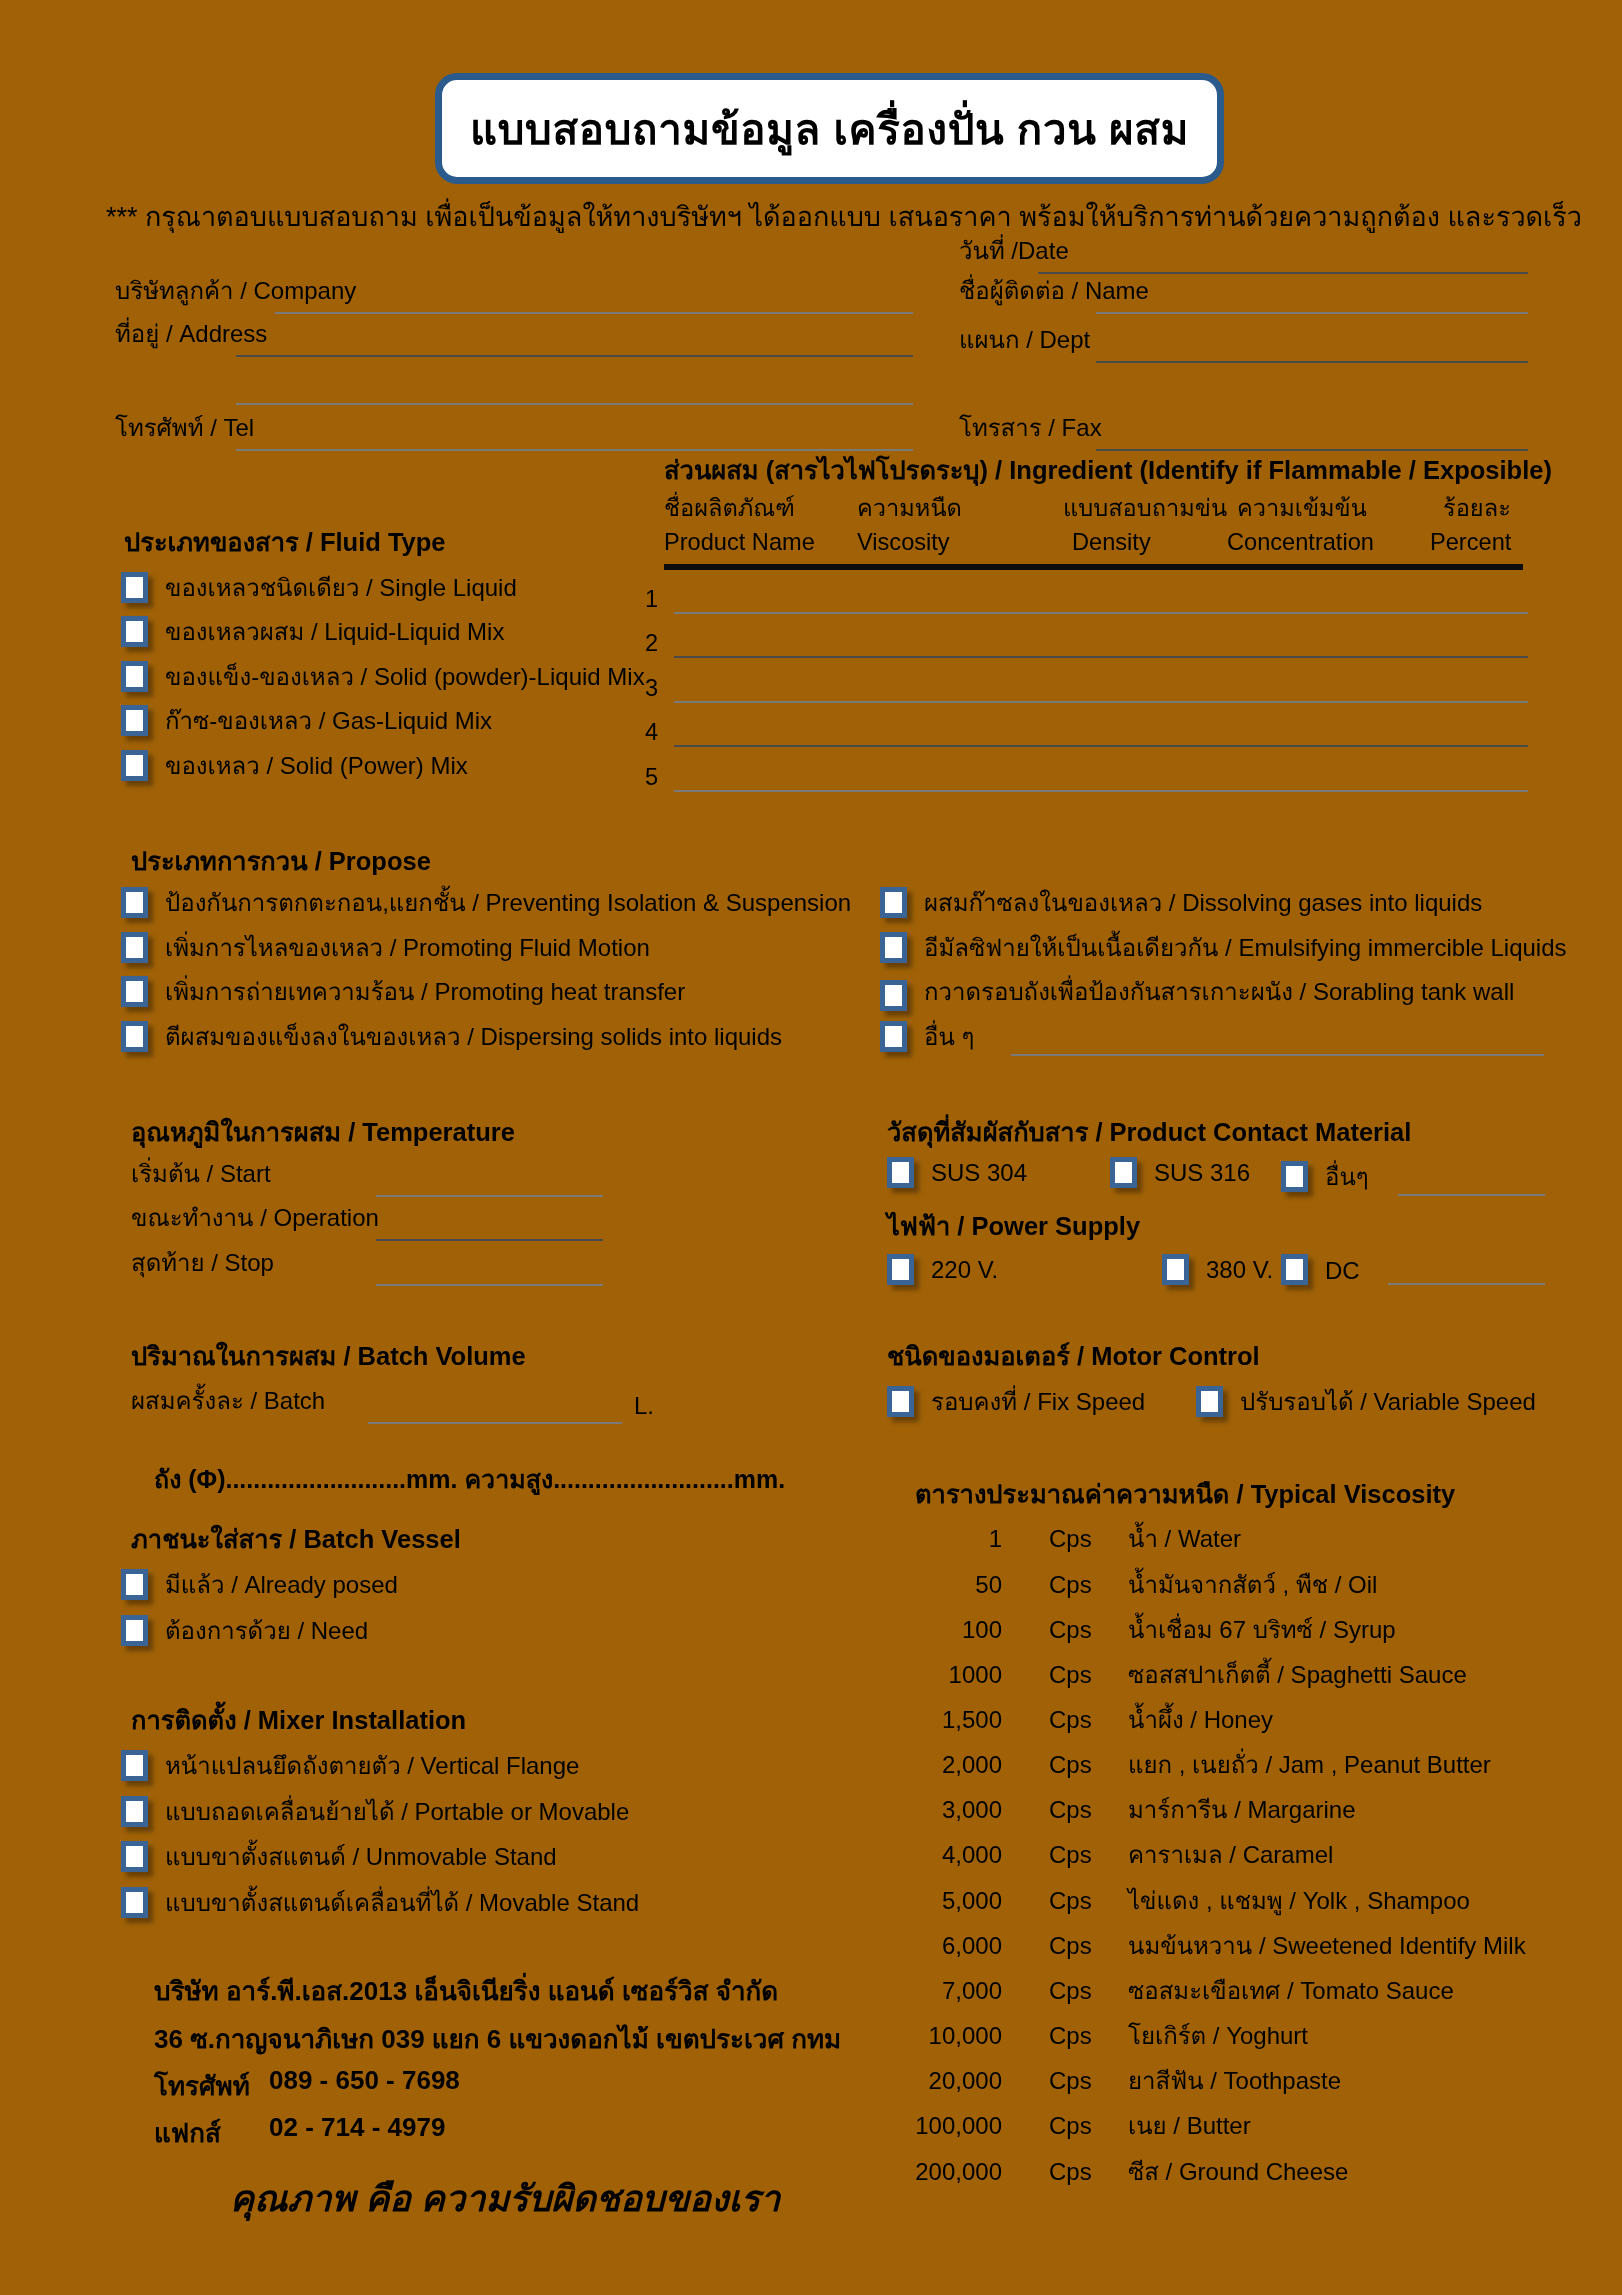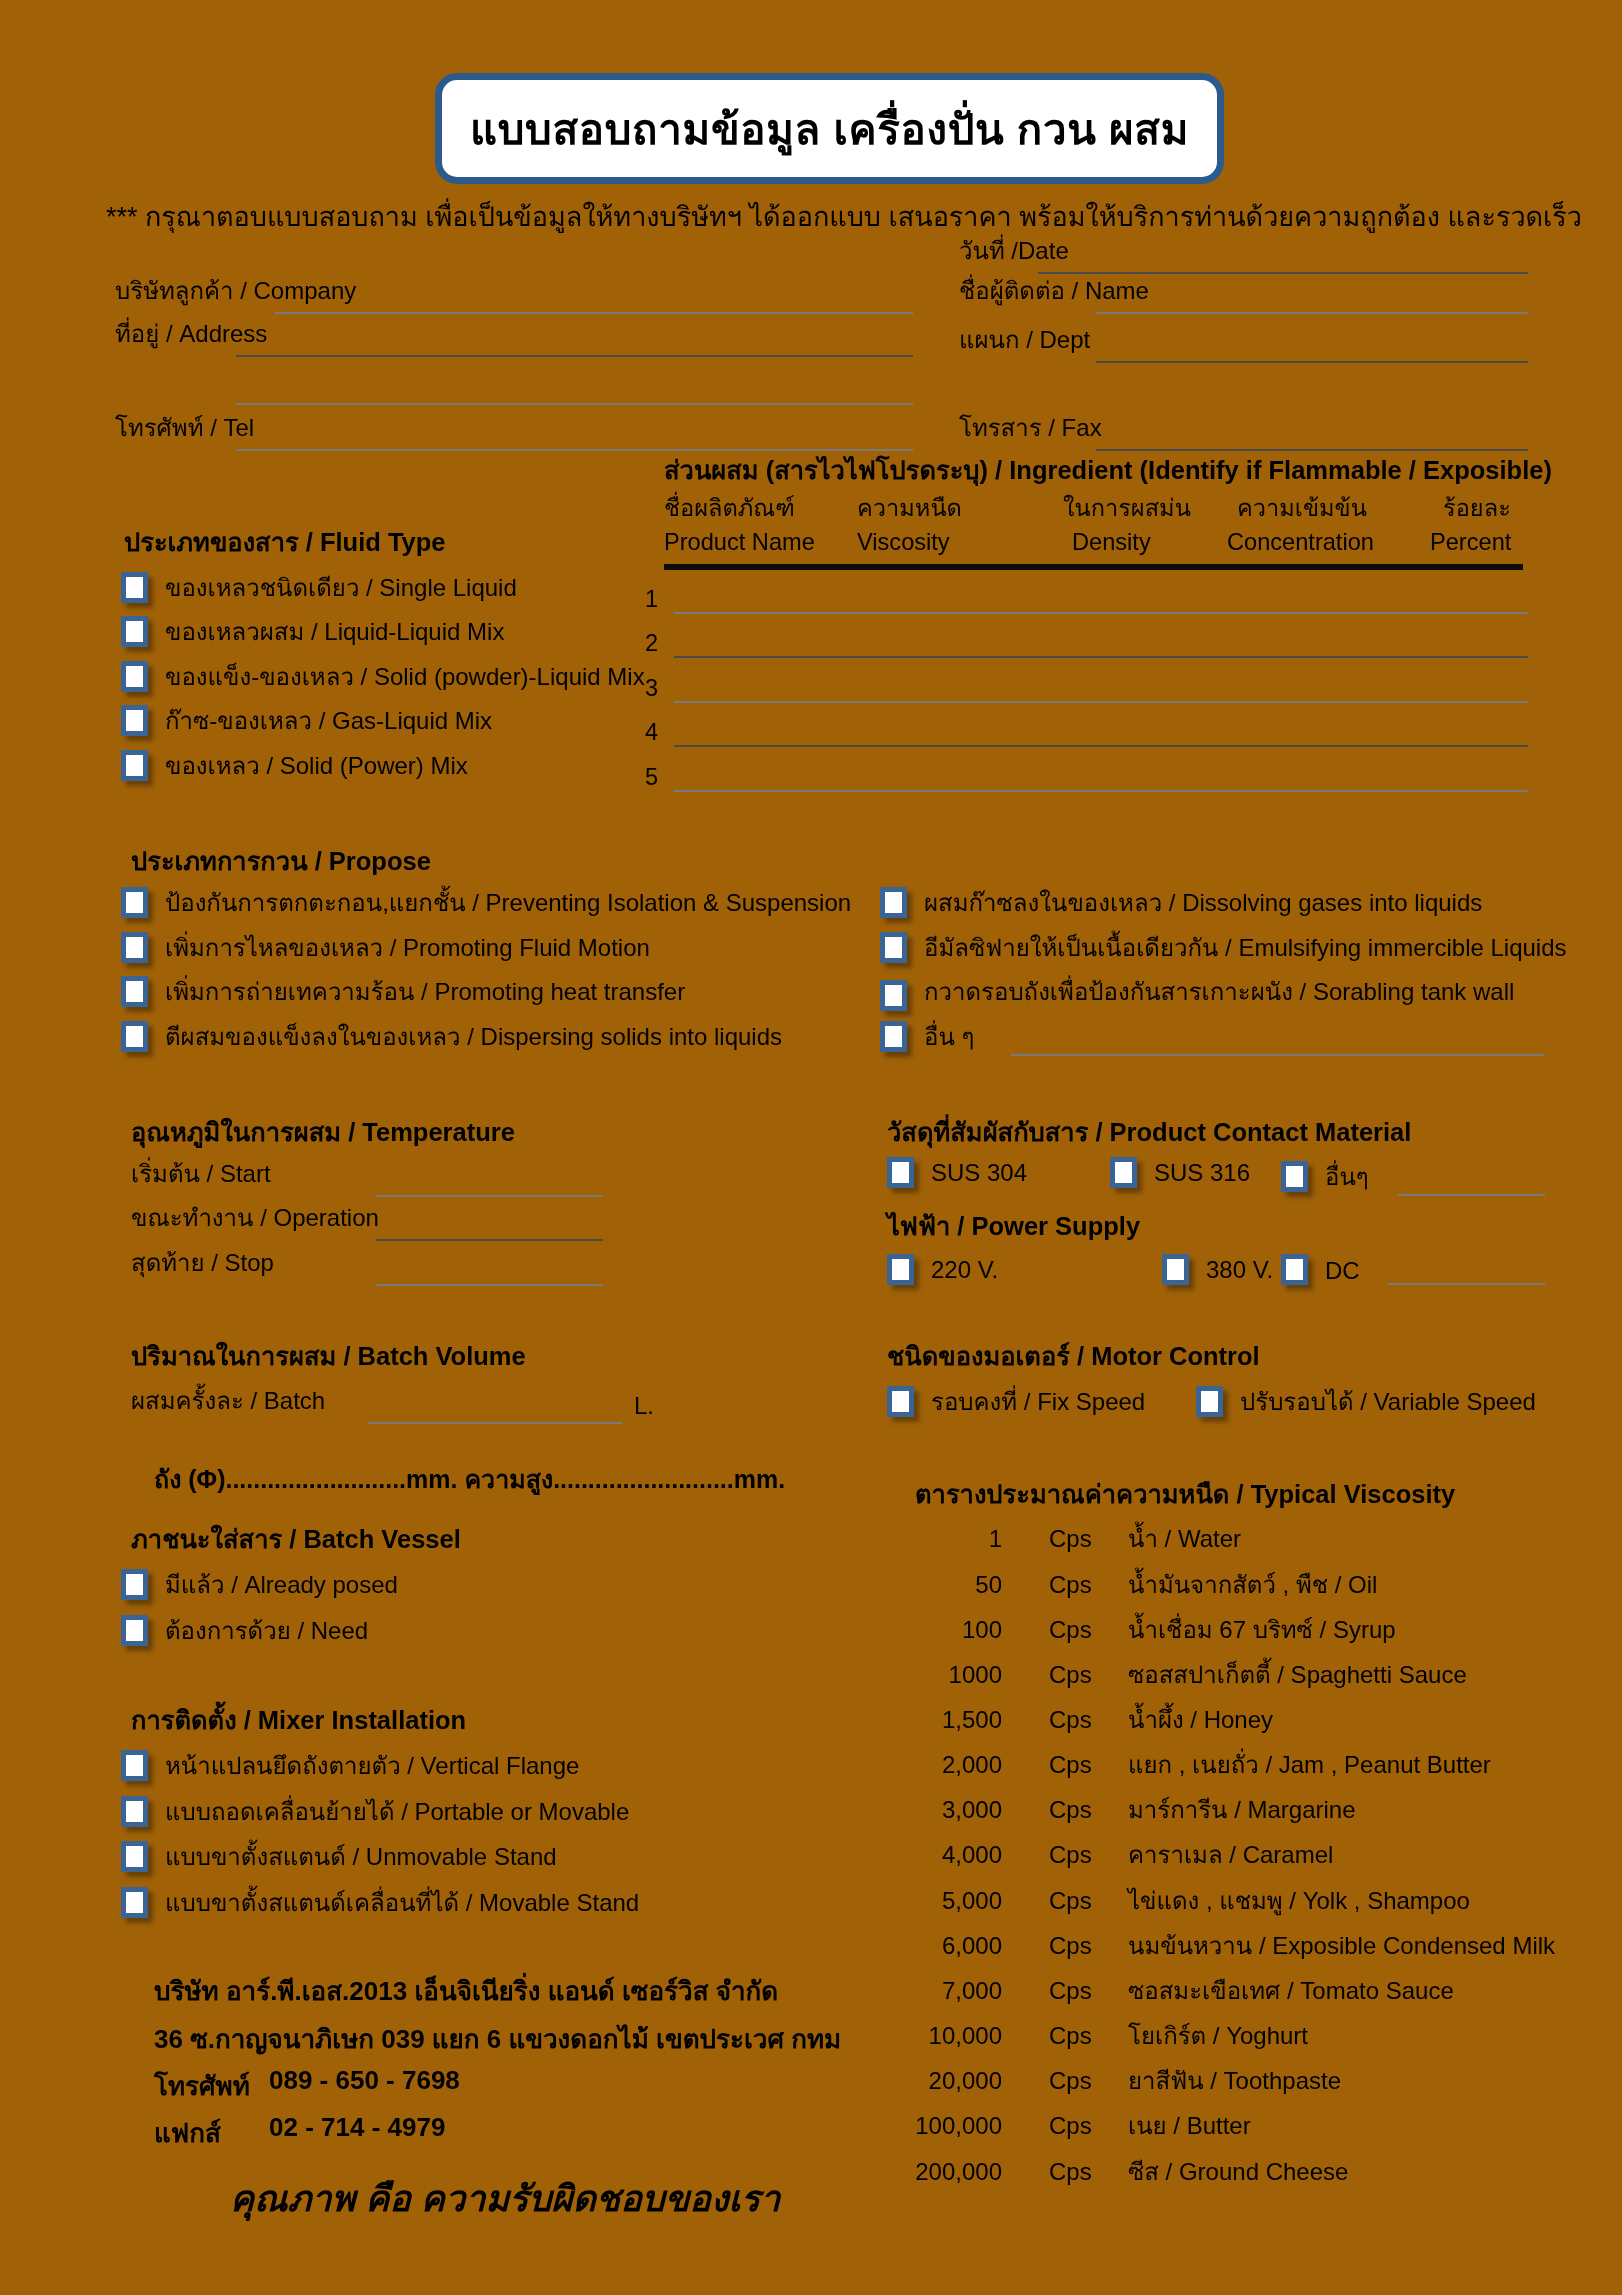--- a/index.html
+++ b/index.html
@@ -93,21 +93,21 @@
     <span class="uline"></span>
   </div>
   <div class="frow" style="left:959px;top:408px;width:569px;height:43px;">
     <span class="flabel" style="width:137px;">โทรสาร / Fax</span>
     <span class="uline dark"></span>
   </div>
 
   <div class="sec" style="left:664px;top:450px;">ส่วนผสม (สารไวไฟโปรดระบุ) / Ingredient (Identify if Flammable / Exposible)</div>
   <span class="ihead" style="left:664px;top:489px;">ชื่อผลิตภัณฑ์</span>
   <span class="ihead" style="left:857px;top:489px;">ความหนืด</span>
-  <span class="ihead" style="left:1063px;top:489px;">ในการผสม่น</span>
+  <span class="ihead" style="left:1063px;top:489px;">แบบสอบถามข่น</span>
   <span class="ihead" style="left:1237px;top:489px;">ความเข้มข้น</span>
   <span class="ihead" style="left:1443px;top:489px;">ร้อยละ</span>
   <span class="ihead" style="left:664px;top:529px;">Product Name</span>
   <span class="ihead" style="left:857px;top:529px;">Viscosity</span>
   <span class="ihead" style="left:1072px;top:529px;">Density</span>
   <span class="ihead" style="left:1227px;top:529px;">Concentration</span>
   <span class="ihead" style="left:1430px;top:529px;">Percent</span>
   <div class="thickline" style="top:564px;"></div>
 
   <div class="ing-row" style="top:576px;">
@@ -292,21 +292,21 @@
     <span class="vdesc">คาราเมล / Caramel</span>
   </div>
   <div class="vrow" style="top:1881px;">
     <span class="vval">5,000</span>
     <span class="vunit">Cps</span>
     <span class="vdesc">ไข่แดง , แชมพู / Yolk , Shampoo</span>
   </div>
   <div class="vrow" style="top:1926px;">
     <span class="vval">6,000</span>
     <span class="vunit">Cps</span>
-    <span class="vdesc">นมข้นหวาน / Exposible Condensed Milk</span>
+    <span class="vdesc">นมข้นหวาน / Sweetened Identify Milk</span>
   </div>
   <div class="vrow" style="top:1971px;">
     <span class="vval">7,000</span>
     <span class="vunit">Cps</span>
     <span class="vdesc">ซอสมะเขือเทศ / Tomato Sauce</span>
   </div>
   <div class="vrow" style="top:2016px;">
     <span class="vval">10,000</span>
     <span class="vunit">Cps</span>
     <span class="vdesc">โยเกิร์ต / Yoghurt</span>

